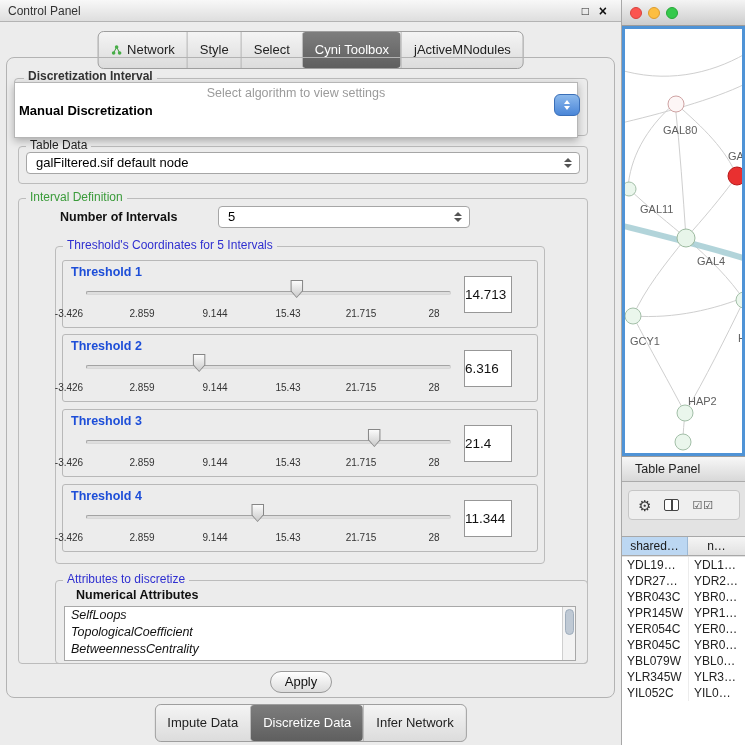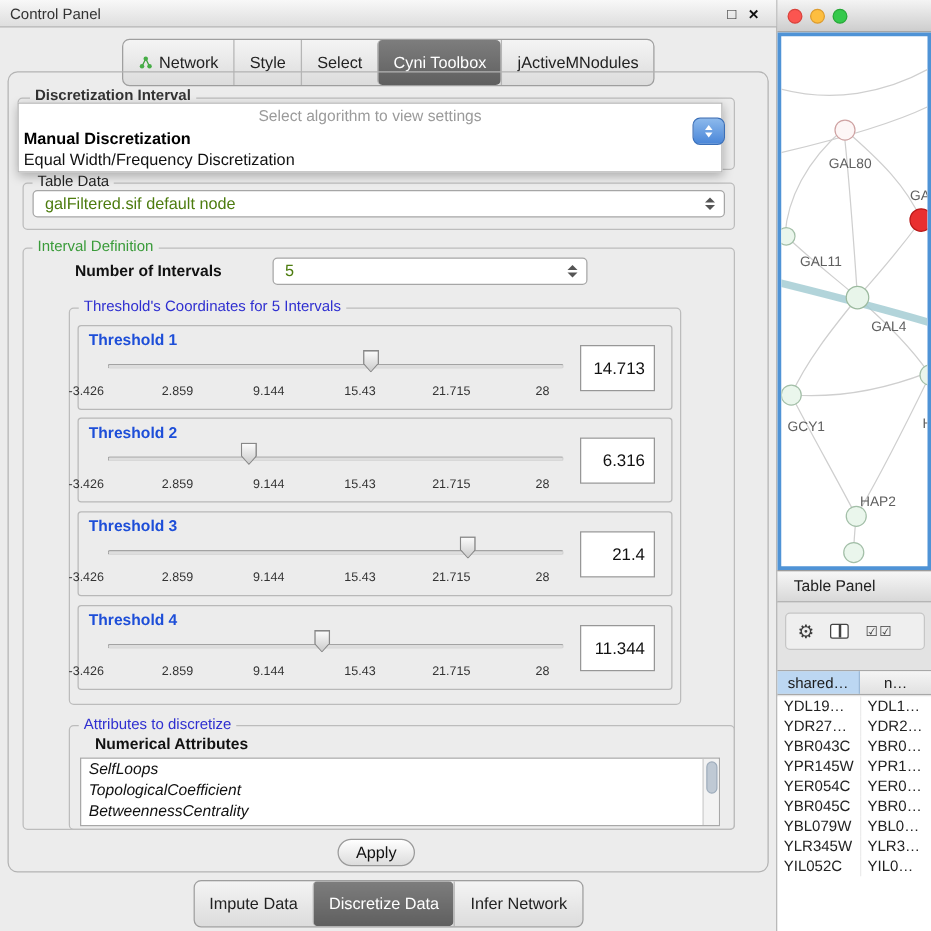--- a/index.html
+++ b/index.html
@@ -29,21 +29,21 @@
 
   
   .group { position:absolute; border:1px solid #bcbcbc; border-radius:4px; }
   .group-title { position:absolute; font-size:12px; background:#ececec; padding:0 4px; line-height:13px; }
   .gt-gray  { color:#333; font-weight:bold; }
   .gt-green { color:#3a9b3a; }
   .gt-blue  { color:#2f2fd0; }
 
   
   .combo { position:absolute; background:#fff; border:1px solid #a6a6a6; border-radius:4px; height:22px; }
-  .combo .cval { position:absolute; left:9px; top:0; line-height:20px; font-size:13px; color:#4d7c0f;text-align:right; }
+  .combo .cval { position:absolute; left:9px; top:0; line-height:20px; font-size:13px; color:#000000;text-align:right; }
   .updown { position:absolute; right:7px; top:50%; transform:translateY(-50%); display:flex; flex-direction:column; gap:2px; }
   .updown i { width:0; height:0; border-left:4px solid transparent; border-right:4px solid transparent; }
   .updown .u { border-bottom:4px solid #555; }
   .updown .d { border-top:4px solid #555; }
 
   
   .algo-popup { position:absolute; left:14px; top:82px; width:564px; height:56px; background:#fff;
     border:1px solid #b6b6b6; box-shadow:0 3px 8px rgba(0,0,0,.28); z-index:25; }
   .algo-ph { position:absolute; left:0; top:3px; width:100%; text-align:center; color:#9b9b9b; font-size:12.5px; }
   .algo-o1 { position:absolute; left:4px; top:20px; font-weight:bold; font-size:13px; color:#000; }
@@ -64,22 +64,22 @@
   .track { position:absolute; left:0; right:0; top:12px; height:4px; background:#dedede;
     border:1px solid #a3a3a3; border-bottom-color:#d8d8d8; border-right-color:#cfcfcf; border-radius:2px; }
   .thumb { position:absolute; top:1px; width:13px; height:18px; transform:translateX(-50%);
     clip-path:polygon(0 0,100% 0,100% 60%,50% 100%,0 60%); background:#868686; }
   .thumb-in { position:absolute; left:1px; top:1px; right:1px; bottom:1px;
     clip-path:polygon(0 0,100% 0,100% 60%,50% 100%,0 60%); background:linear-gradient(#fbfbfb,#cbcbcb); }
   .scale { position:absolute; left:6px; top:47px; width:365px; height:12px; }
   .scale span { position:absolute; transform:translateX(-50%); font-size:10px; color:#333; }
   .scale span:nth-child(1){left:0%} .scale span:nth-child(2){left:20%} .scale span:nth-child(3){left:40%}
   .scale span:nth-child(4){left:60%} .scale span:nth-child(5){left:80%} .scale span:nth-child(6){left:100%}
-  .vbox { position:absolute; left:401px; top:15px; width:60px; height:37px; background:#fff;
-    border:1px solid #979797; font-size:13.5px; color:#111; text-align:right; padding-right:7px; line-height:35px; }
+  .vbox { position:absolute; left:401px; top:15px; width:48px; height:37px; background:#fff;
+    border:1px solid #979797; font-size:13.5px; color:#111; padding-right:7px; line-height:35px; }
 
   
   .attr-list { position:absolute; left:64px; top:606px; width:512px; height:55px; background:#fff;
     border:1px solid #a8a8a8; overflow:hidden; }
   .attr-item { height:17px; line-height:17px; padding-left:6px; font-size:12.5px; color:#111;font-style:italic; }
   .attr-scroll { position:absolute; right:0; top:0; bottom:0; width:13px; background:#f3f3f3; border-left:1px solid #cfcfcf; }
   .attr-thumb { position:absolute; left:1.5px; top:2px; width:9px; height:26px; background:#bfc9d4; border:1px solid #9fadbc; border-radius:5px; }
 
   .apply-btn { position:absolute; left:270px; top:671px; width:62px; height:22px; border-radius:11px;
     background:linear-gradient(#ffffff,#dcdcdc); border:1px solid #9a9a9a; font-size:13px; color:#111;
@@ -155,21 +155,20 @@
   </div>
 
   <div class="main-border"></div>
 
   <div class="group" style="left:14px; top:78px; width:574px; height:58px;"></div>
   <span class="group-title gt-gray" style="left:24px; top:70px;">Discretization Interval</span>
 
   <div class="algo-popup">
     <div class="algo-ph">Select algorithm to view settings</div>
     <div class="algo-o1">Manual Discretization</div>
-    <div class="algo-o2">Equal Width/Frequency Discretization</div>
   </div>
   <div class="combo-cap">
     <i class="u"></i>
     <i class="d"></i>
   </div>
 
   <div class="group" style="left:18px; top:146px; width:570px; height:38px;"></div>
   <span class="group-title gt-gray" style="left:26px; top:139px; font-weight:normal; color:#222;">Table Data</span>
   <div class="combo" style="left:26px; top:152px; width:554px;">
     <span class="cval">galFiltered.sif default node</span>

